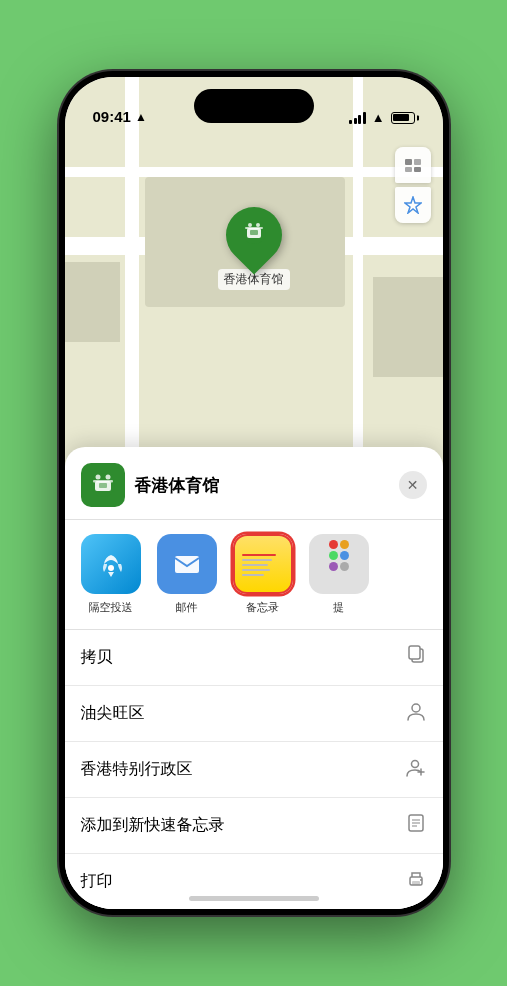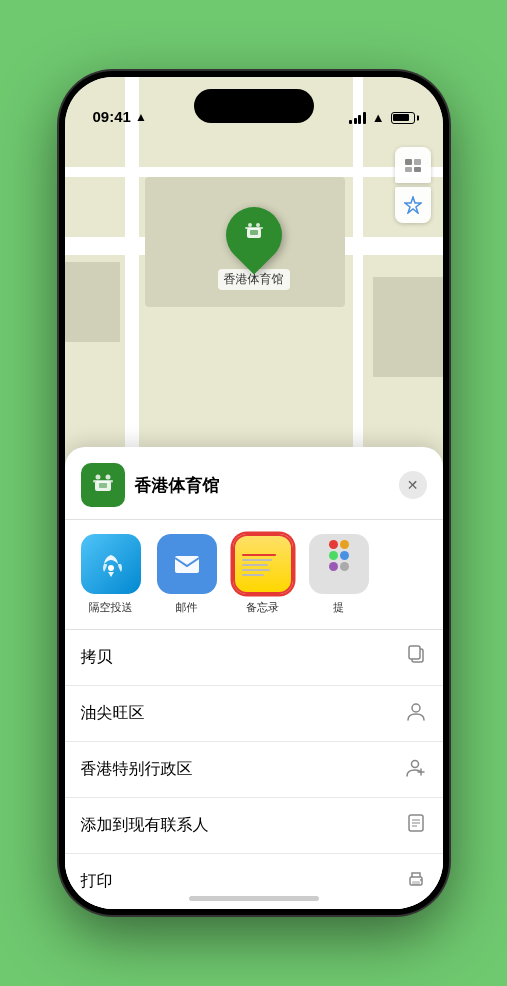--- a/index.html
+++ b/index.html
@@ -605,21 +605,21 @@
           <span class="action-icon">
             <svg width="22" height="22" viewBox="0 0 22 22" fill="none">
               <circle cx="10" cy="8" r="3.5" stroke="#888" stroke-width="1.5" fill="none"></circle>
               <path d="M2 20 Q2 14 10 14 Q14 14 16 16" stroke="#888" stroke-width="1.5" fill="none" stroke-linecap="round"></path>
               <path d="M16 13 L16 19 M13 16 L19 16" stroke="#888" stroke-width="1.5" stroke-linecap="round"></path>
             </svg>
           </span>
         </div>
 
         <div class="action-item">
-          <span class="action-text">添加到现有联系人</span>
+          <span class="action-text">添加到新快速备忘录</span>
           <span class="action-icon">
             <svg width="22" height="22" viewBox="0 0 22 22" fill="none">
               <rect x="4" y="3" width="14" height="16" rx="2" stroke="#888" stroke-width="1.5" fill="none"></rect>
               <line x1="7" y1="8" x2="15" y2="8" stroke="#888" stroke-width="1.2"></line>
               <line x1="7" y1="11" x2="15" y2="11" stroke="#888" stroke-width="1.2"></line>
               <line x1="7" y1="14" x2="12" y2="14" stroke="#888" stroke-width="1.2"></line>
             </svg>
           </span>
         </div>
 

